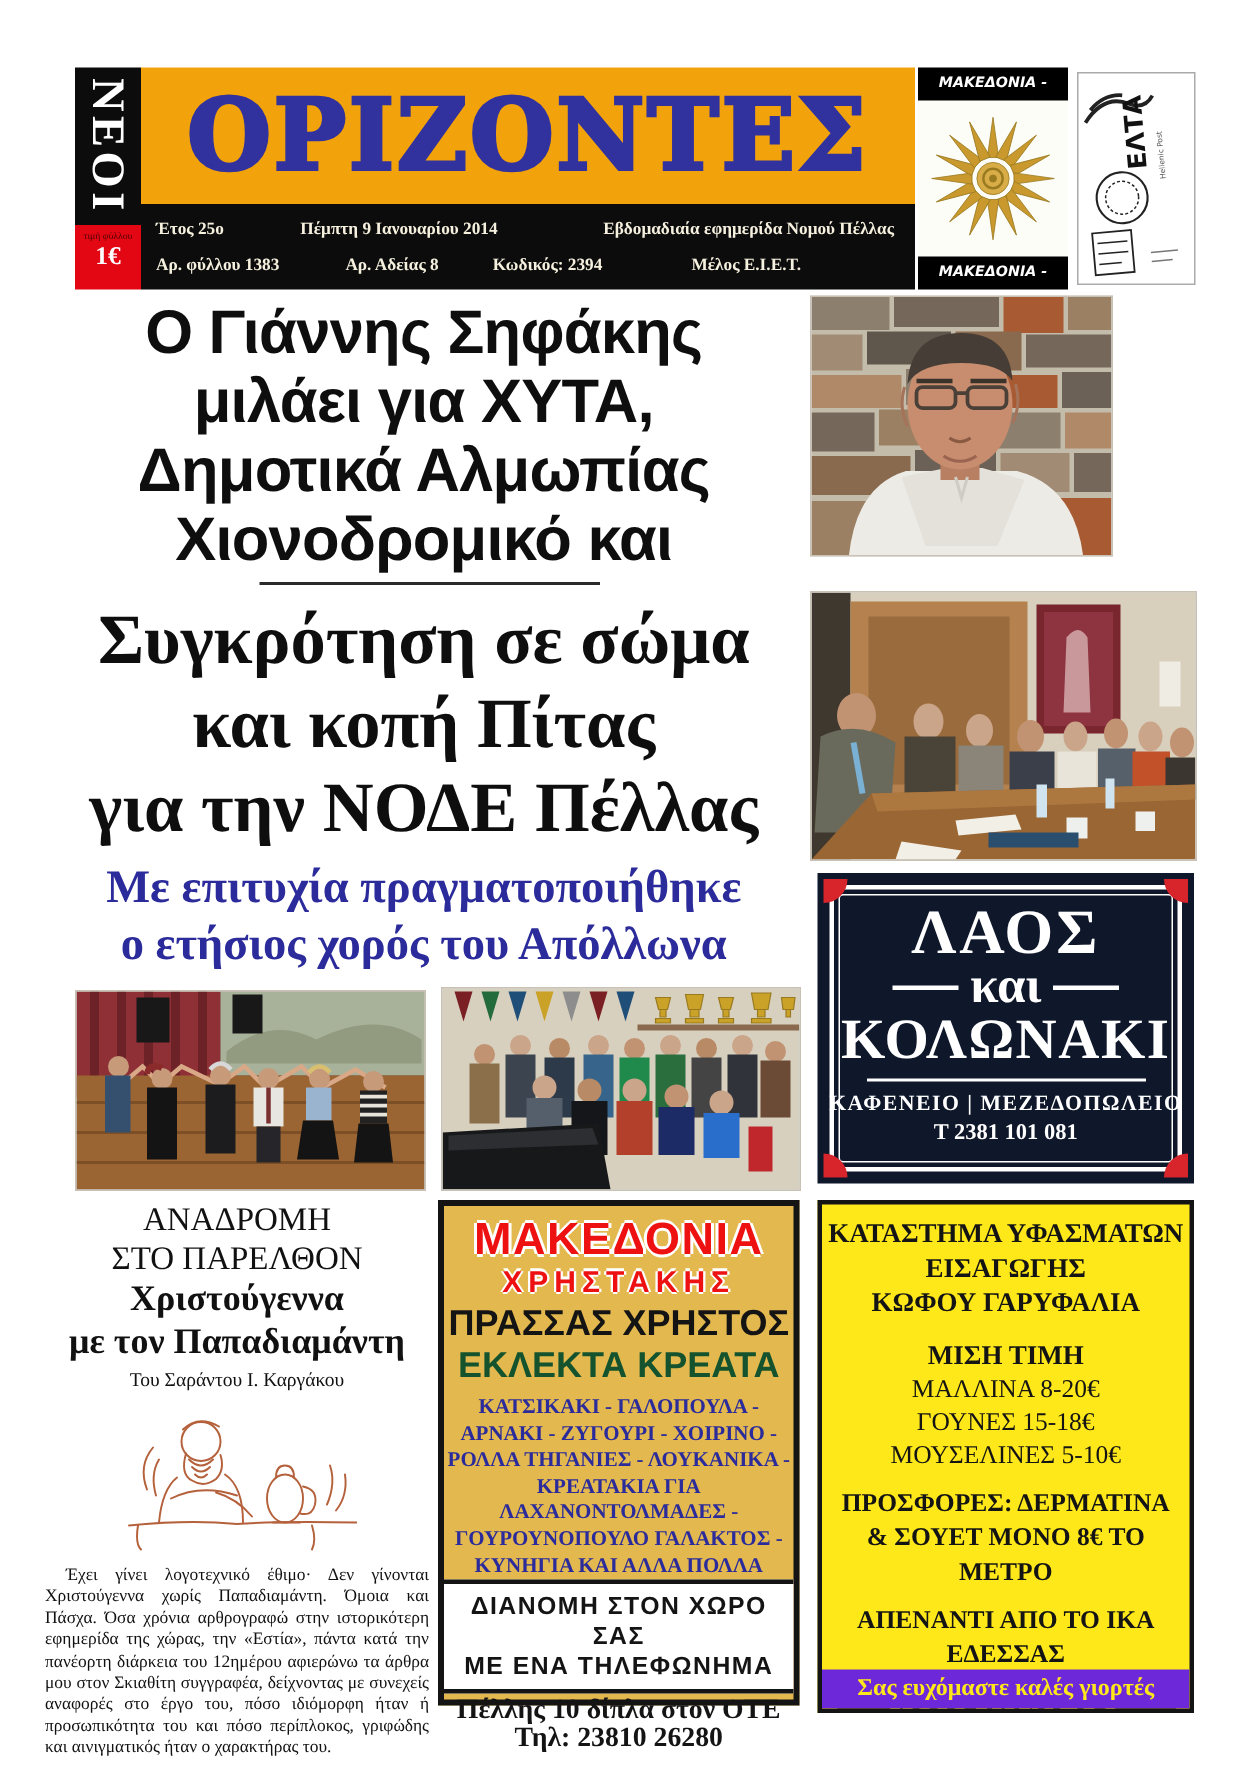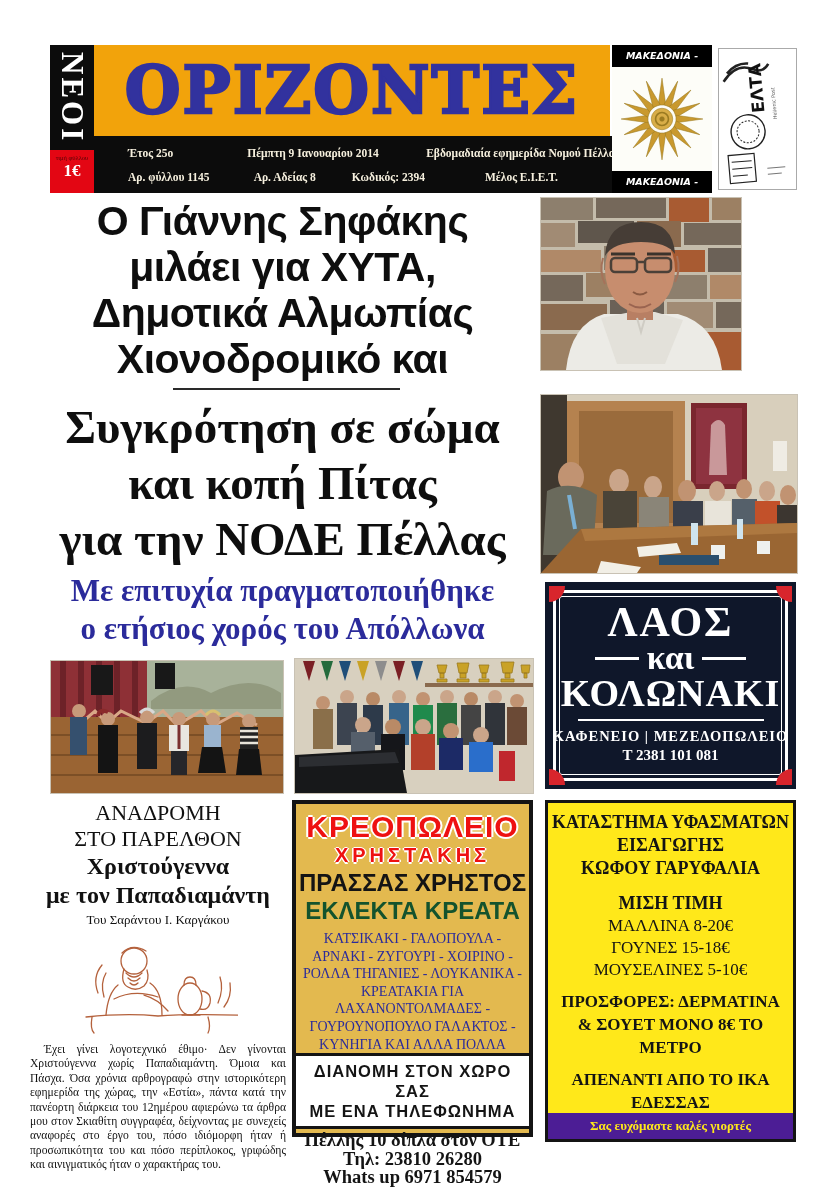--- a/index.html
+++ b/index.html
@@ -10,24 +10,24 @@
   
   .neoi-box{left:50px;top:45px;width:44px;height:105px;background:#0c0c0c;display:flex;align-items:center;justify-content:center;}
   .neoi-box span{writing-mode:vertical-rl;color:#fff;font-weight:bold;font-size:31px;letter-spacing:3px;font-family:"Liberation Serif","DejaVu Serif",serif;}
   .price-box{left:50px;top:150px;width:44px;height:43px;background:#e30613;text-align:center;overflow:hidden;}
   .price-box .plbl{display:block;font-size:6.5px;color:#4d0505;margin-top:4px;}
   .price-box .pval{display:block;font-size:17px;color:#fff;font-weight:bold;line-height:20px;}
   .orange-band{left:94px;top:45px;width:516px;height:91px;background:#f2a30b;display:flex;align-items:center;justify-content:center;}
   .orange-band .title{font-family:"DejaVu Serif","Liberation Serif",serif;font-weight:bold;font-size:64px;
         color:#32329e;-webkit-text-stroke:2.5px #32329e;letter-spacing:2px;transform:scaleY(1.02);}
   .info-bar{left:94px;top:136px;width:516px;height:57px;background:#0c0c0c;color:#f6f0de;
-        font-size:11.5px;font-weight:bold;padding-left:24px;}
+        font-size:11.5px;font-weight:bold;}
   .info-row{display:flex;line-height:24px;padding:0 10px;}
   .info-row.r1{margin-top:5px;}
-  .ir-date{margin-left:74px;}
+  .ir-date{margin-left:51px;}
   .ir-weekly{margin-left:auto;margin-right:4px;}
   .ir-lic{margin-left:44px;}
   .ir-code{margin-left:36px;}
   .ir-member{margin-left:auto;margin-right:66px;}
 
   .mk-box{left:612px;top:45px;width:100px;height:148px;background:#000;display:flex;flex-direction:column;}
   .mk-lbl{color:#fff;font-family:"DejaVu Sans","Liberation Sans",sans-serif;font-style:italic;font-weight:bold;
           font-size:9.5px;text-align:center;line-height:22px;height:22px;}
   .mk-mid{flex:1;background:#fdfdf8;display:flex;align-items:center;justify-content:center;}
   .elta-box{left:718px;top:48px;width:77px;height:140px;background:#fff;border:1px solid #aaa;overflow:hidden;}
@@ -78,39 +78,39 @@
 
   
   .butcher{left:292px;top:800px;width:241px;height:337px;border:4px solid #141414;background:#e3b94f;
         box-sizing:border-box;text-align:center;display:flex;flex-direction:column;}
   .bt1{font-family:"Liberation Sans","DejaVu Sans",sans-serif;font-weight:800;font-size:30px;line-height:34px;margin-top:6px;
        color:#ee1111;text-shadow:-2px 0 #fff,2px 0 #fff,0 -2px #fff,0 2px #fff;letter-spacing:1px;}
   .bt2{font-family:"Liberation Sans","DejaVu Sans",sans-serif;font-weight:800;font-size:20px;line-height:22px;
        color:#ee1111;text-shadow:-1.5px 0 #fff,1.5px 0 #fff,0 -1.5px #fff,0 1.5px #fff;letter-spacing:4px;}
   .bown{font-family:"Liberation Sans","DejaVu Sans",sans-serif;font-weight:800;font-size:24px;line-height:28px;margin-top:3px;color:#141414;}
   .bsub{font-family:"Liberation Sans","DejaVu Sans",sans-serif;font-weight:700;font-size:24px;line-height:28px;color:#14532d;}
-  .bitems{font-weight:normal;font-size:14px;line-height:17.6px;color:#2b2b9b;margin-top:5px;}
+  .bitems{font-weight:bold;font-size:14px;line-height:17.6px;color:#2b2b9b;margin-top:5px;}
   .bwhite{background:#fff;border-top:3px solid #141414;border-bottom:3px solid #141414;margin-top:auto;
        font-family:"Liberation Sans","DejaVu Sans",sans-serif;font-weight:800;font-size:16.5px;line-height:20px;
        padding:5px 0;color:#141414;letter-spacing:1px;}
   .bfoot{font-weight:bold;font-size:18.5px;line-height:18.6px;padding-top:2px;color:#141414;}
 
   
   .fabric{left:545px;top:800px;width:251px;height:342px;border:3px solid #141414;background:#ffe81a;
        box-sizing:border-box;text-align:center;font-weight:bold;color:#141414;overflow:hidden;}
   .ft{font-size:18px;line-height:23px;}
   .ft.first{margin-top:8px;}
   .fhalf{font-size:18px;line-height:23px;margin-top:12px;}
   .fprices{font-weight:normal;font-size:17px;line-height:22px;}
   .foffer{font-size:17px;line-height:23px;margin-top:9px;}
   .faddr{font-size:17px;line-height:23px;margin-top:9px;}
   .fbadge{width:228px;margin:4px auto 0 auto;background:#0b0b0b;color:#ffe81a;border-radius:18px;
        font-size:20px;line-height:31px;height:31px;}
-  .ffoot{position:absolute;left:0;bottom:0;width:100%;background:#4c1d95;color:#ffe81a;
-       font-size:13px;line-height:26px;height:26px;}
+  .ffoot{position:absolute;left:0;bottom:0;width:100%;background:#6d28d9;color:#ffe81a;
+       font-size:16px;line-height:26px;height:26px;}
 </style>
 </head>
 <body>
 
 <div class="page">
 
   <div class="abs neoi-box">
     <span>ΝΕΟΙ</span>
   </div>
 
@@ -123,21 +123,21 @@
     <span class="title">ΟΡΙΖΟΝΤΕΣ</span>
   </div>
 
   <div class="abs info-bar">
     <div class="info-row r1">
       <span>Έτος 25ο</span>
       <span class="ir-date">Πέμπτη 9 Ιανουαρίου 2014</span>
       <span class="ir-weekly">Εβδομαδιαία εφημερίδα Νομού Πέλλας</span>
     </div>
     <div class="info-row">
-      <span>Αρ. φύλλου 1145</span>
+      <span>Αρ. φύλλου 1383</span>
       <span class="ir-lic">Αρ. Αδείας 8</span>
       <span class="ir-code">Κωδικός: 2394</span>
       <span class="ir-member">Μέλος Ε.Ι.Ε.Τ.</span>
     </div>
   </div>
 
   <div class="abs mk-box">
     <div class="mk-lbl">ΜΑΚΕΔΟΝΙΑ - ΕΛΛΑΣ</div>
     <div class="mk-mid">
       <svg width="86" height="86" viewBox="0 0 80 80">
@@ -452,40 +452,39 @@
           <path d="M104,82 h18"></path>
           <path d="M140,70 q6,-14 2,-26 M146,74 q8,-10 6,-24"></path>
           <path d="M20,60 q-6,-16 4,-28 M26,64 q-4,-14 2,-24"></path>
         </g>
       </svg>
     </div>
     <div class="body">Έχει γίνει λογοτεχνικό έθιμο· Δεν γίνονται Χριστούγεννα χωρίς Παπαδιαμάντη. Όμοια και Πάσχα. Όσα χρόνια αρθρογραφώ στην ιστορικότερη εφημερίδα της χώρας, την «Εστία», πάντα κατά την πανέορτη διάρκεια του 12ημέρου αφιερώνω τα άρθρα μου στον Σκιαθίτη συγγραφέα, δείχνοντας με συνεχείς αναφορές στο έργο του, πόσο ιδιόμορφη ήταν ή προσωπικότητα του και πόσο περίπλοκος, γριφώδης και αινιγματικός ήταν ο χαρακτήρας του.</div>
   </div>
 
   <div class="abs butcher">
-    <div class="bt1">ΚΡΕΟΠΩΛΕΙΟ</div>
+    <div class="bt1">ΜΑΚΕΔΟΝΙΑ</div>
     <div class="bt2">ΧΡΗΣΤΑΚΗΣ</div>
     <div class="bown">ΠΡΑΣΣΑΣ ΧΡΗΣΤΟΣ</div>
     <div class="bsub">ΕΚΛΕΚΤΑ ΚΡΕΑΤΑ</div>
     <div class="bitems">
       <div>ΚΑΤΣΙΚΑΚΙ - ΓΑΛΟΠΟΥΛΑ -</div>
       <div>ΑΡΝΑΚΙ - ΖΥΓΟΥΡΙ - ΧΟΙΡΙΝΟ -</div>
       <div>ΡΟΛΛΑ ΤΗΓΑΝΙΕΣ - ΛΟΥΚΑΝΙΚΑ -</div>
       <div>ΚΡΕΑΤΑΚΙΑ ΓΙΑ ΛΑΧΑΝΟΝΤΟΛΜΑΔΕΣ -</div>
       <div>ΓΟΥΡΟΥΝΟΠΟΥΛΟ ΓΑΛΑΚΤΟΣ -</div>
       <div>ΚΥΝΗΓΙΑ ΚΑΙ ΑΛΛΑ ΠΟΛΛΑ</div>
     </div>
     <div class="bwhite">
       <div>ΔΙΑΝΟΜΗ ΣΤΟΝ ΧΩΡΟ ΣΑΣ</div>
       <div>ΜΕ ΕΝΑ ΤΗΛΕΦΩΝΗΜΑ</div>
     </div>
     <div class="bfoot">
       <div>Πέλλης 10 δίπλα στον ΟΤΕ</div>
       <div>Τηλ: 23810 26280</div>
-      <div>Whats up 6971 854579</div>
     </div>
   </div>
 
   <div class="abs fabric">
     <div class="ft first">ΚΑΤΑΣΤΗΜΑ ΥΦΑΣΜΑΤΩΝ</div>
     <div class="ft">ΕΙΣΑΓΩΓΗΣ</div>
     <div class="ft">ΚΩΦΟΥ ΓΑΡΥΦΑΛΙΑ</div>
     <div class="fhalf">ΜΙΣΗ ΤΙΜΗ</div>
     <div class="fprices">
       <div>ΜΑΛΛΙΝΑ 8-20€</div>

